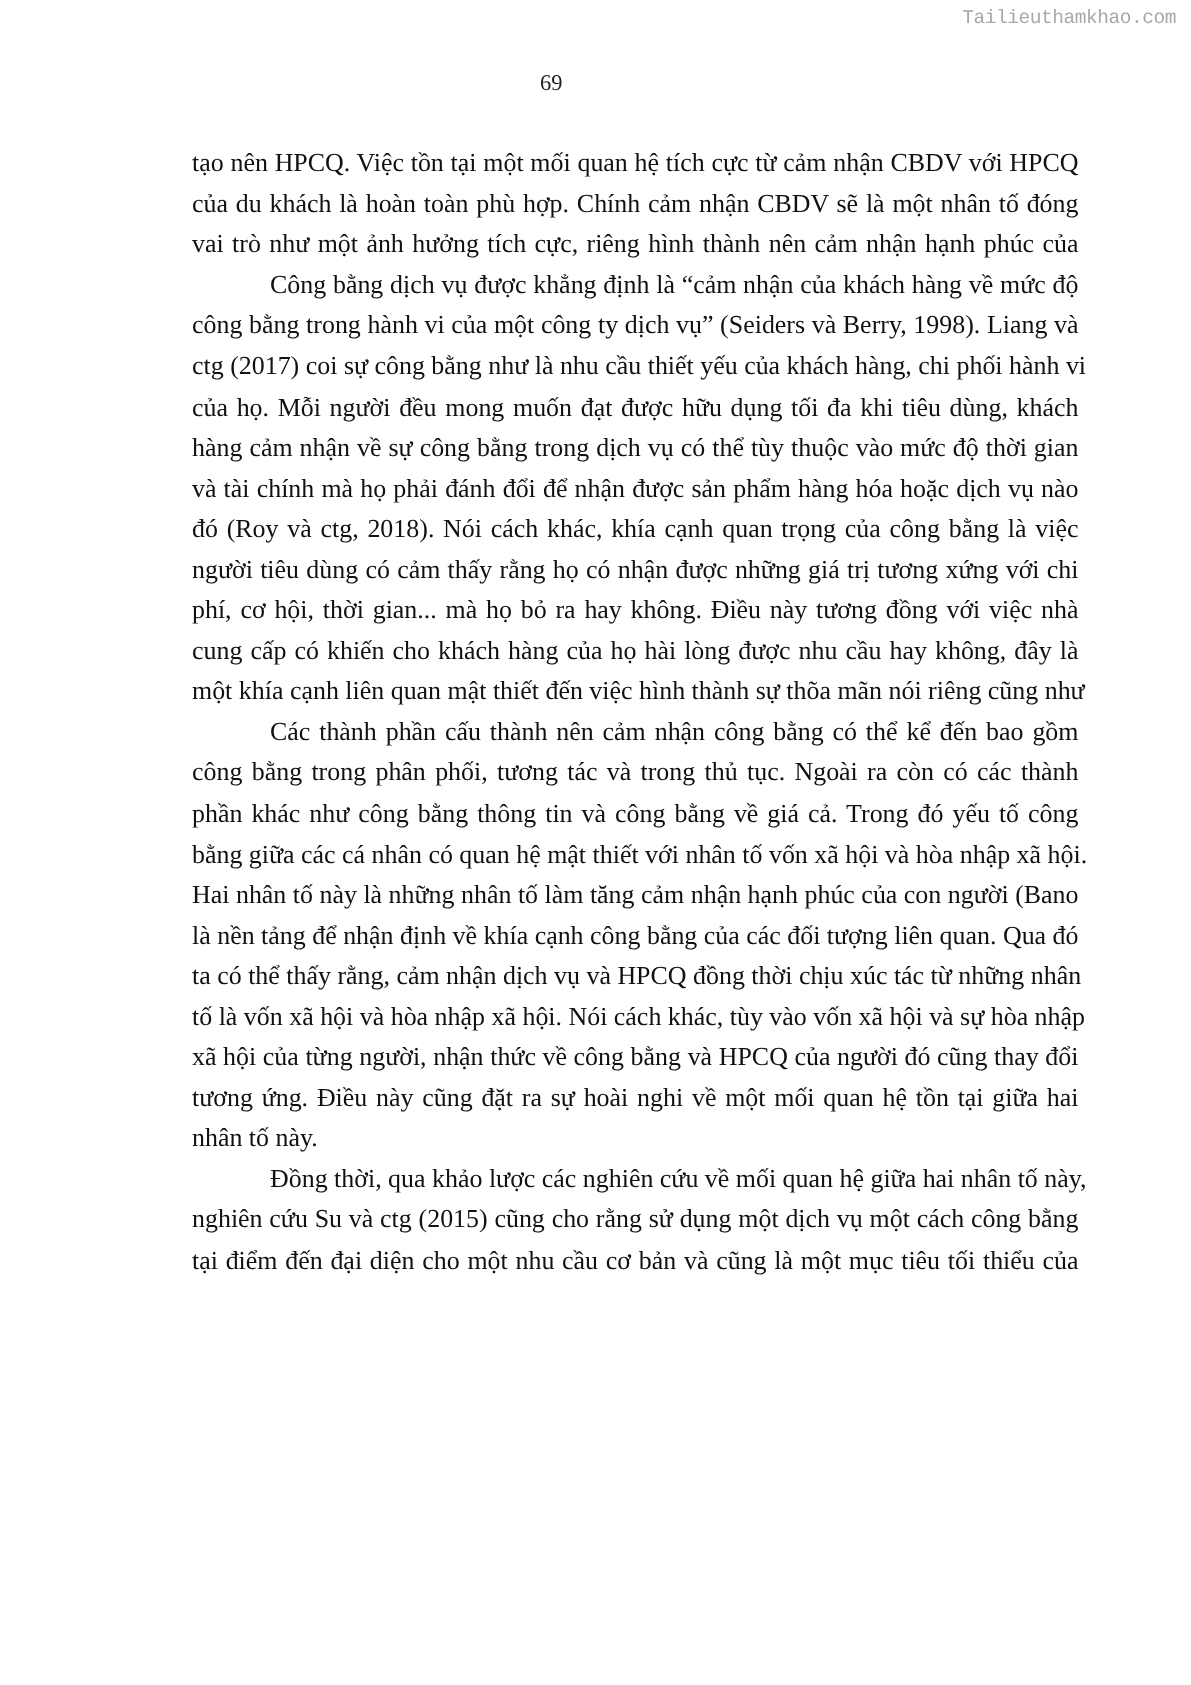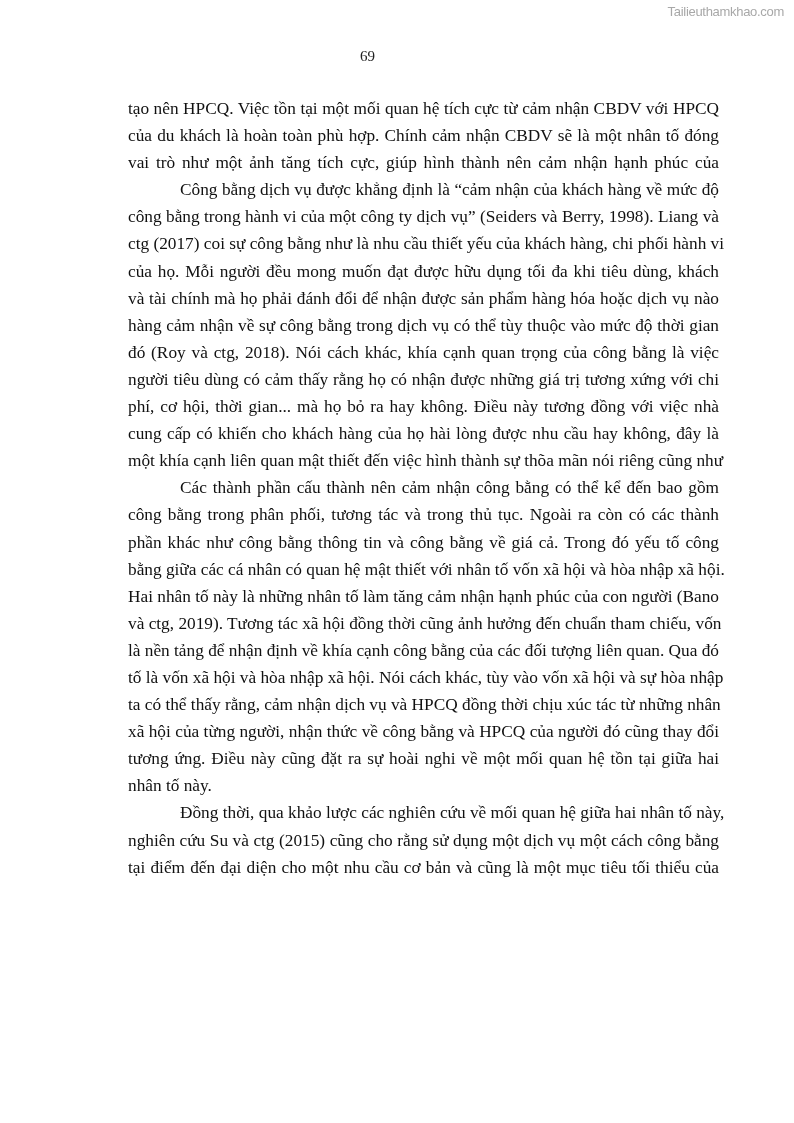--- a/index.html
+++ b/index.html
@@ -12,21 +12,21 @@
     height: 1123px;
     position: relative;
     overflow: hidden;
     font-family: "Liberation Serif", "DejaVu Serif", serif;
     color: #111111;
   }
   .watermark {
     position: absolute;
     top: 4px;
     right: 10px;
-    font-family: Liberation Sans, sans-serif;
+    font-family: Liberation Mono, monospace;
     font-size: 13px;
     color: #a8a8a8;
     letter-spacing: -0.3px;
     font-weight: 300;
   }
   .page-number {
     position: absolute;
     top: 48px;
     left: 0;
     width: 735px;
@@ -62,47 +62,46 @@
 
 <div class="watermark">Tailieuthamkhao.com</div>
 
 <div class="page-number">69</div>
 
 <div class="body-text">
 
   <div class="paragraph">
     <div class="line">tạo nên HPCQ. Việc tồn tại một mối quan hệ tích cực từ cảm nhận CBDV với HPCQ</div>
     <div class="line">của du khách là hoàn toàn phù hợp. Chính cảm nhận CBDV sẽ là một nhân tố đóng</div>
-    <div class="line">vai trò như một ảnh tăng tích cực, giúp hình thành nên cảm nhận hạnh phúc của</div>
+    <div class="line">vai trò như một ảnh hưởng tích cực, riêng hình thành nên cảm nhận hạnh phúc của</div>
   </div>
 
   <div class="paragraph">
     <div class="line indent">Công bằng dịch vụ được khẳng định là “cảm nhận của khách hàng về mức độ</div>
     <div class="line">công bằng trong hành vi của một công ty dịch vụ” (Seiders và Berry, 1998). Liang và</div>
     <div class="line">ctg (2017) coi sự công bằng như là nhu cầu thiết yếu của khách hàng, chi phối hành vi</div>
     <div class="line">của họ. Mỗi người đều mong muốn đạt được hữu dụng tối đa khi tiêu dùng, khách</div>
+    <div class="line">hàng cảm nhận về sự công bằng trong dịch vụ có thể tùy thuộc vào mức độ thời gian</div>
     <div class="line">và tài chính mà họ phải đánh đổi để nhận được sản phẩm hàng hóa hoặc dịch vụ nào</div>
-    <div class="line">hàng cảm nhận về sự công bằng trong dịch vụ có thể tùy thuộc vào mức độ thời gian</div>
     <div class="line">đó (Roy và ctg, 2018). Nói cách khác, khía cạnh quan trọng của công bằng là việc</div>
     <div class="line">người tiêu dùng có cảm thấy rằng họ có nhận được những giá trị tương xứng với chi</div>
     <div class="line">phí, cơ hội, thời gian... mà họ bỏ ra hay không. Điều này tương đồng với việc nhà</div>
     <div class="line">cung cấp có khiến cho khách hàng của họ hài lòng được nhu cầu hay không, đây là</div>
     <div class="line">một khía cạnh liên quan mật thiết đến việc hình thành sự thõa mãn nói riêng cũng như</div>
   </div>
 
   <div class="paragraph">
     <div class="line indent">Các thành phần cấu thành nên cảm nhận công bằng có thể kể đến bao gồm</div>
     <div class="line">công bằng trong phân phối, tương tác và trong thủ tục. Ngoài ra còn có các thành</div>
     <div class="line">phần khác như công bằng thông tin và công bằng về giá cả. Trong đó yếu tố công</div>
     <div class="line">bằng giữa các cá nhân có quan hệ mật thiết với nhân tố vốn xã hội và hòa nhập xã hội.</div>
     <div class="line">Hai nhân tố này là những nhân tố làm tăng cảm nhận hạnh phúc của con người (Bano</div>
-    <div class="line">và ctg, 2019). Tương tác xã hội đồng thời cũng ảnh hưởng đến chuẩn tham chiếu, vốn</div>
     <div class="line">là nền tảng để nhận định về khía cạnh công bằng của các đối tượng liên quan. Qua đó</div>
+    <div class="line">ta có thể thấy rằng, cảm nhận dịch vụ và HPCQ đồng thời chịu xúc tác từ những nhân</div>
     <div class="line">tố là vốn xã hội và hòa nhập xã hội. Nói cách khác, tùy vào vốn xã hội và sự hòa nhập</div>
-    <div class="line">ta có thể thấy rằng, cảm nhận dịch vụ và HPCQ đồng thời chịu xúc tác từ những nhân</div>
     <div class="line">xã hội của từng người, nhận thức về công bằng và HPCQ của người đó cũng thay đổi</div>
     <div class="line">tương ứng. Điều này cũng đặt ra sự hoài nghi về một mối quan hệ tồn tại giữa hai</div>
     <div class="line last">nhân tố này.</div>
   </div>
 
   <div class="paragraph">
     <div class="line indent">Đồng thời, qua khảo lược các nghiên cứu về mối quan hệ giữa hai nhân tố này,</div>
     <div class="line">nghiên cứu Su và ctg (2015) cũng cho rằng sử dụng một dịch vụ một cách công bằng</div>
     <div class="line">tại điểm đến đại diện cho một nhu cầu cơ bản và cũng là một mục tiêu tối thiểu của</div>
   </div>

